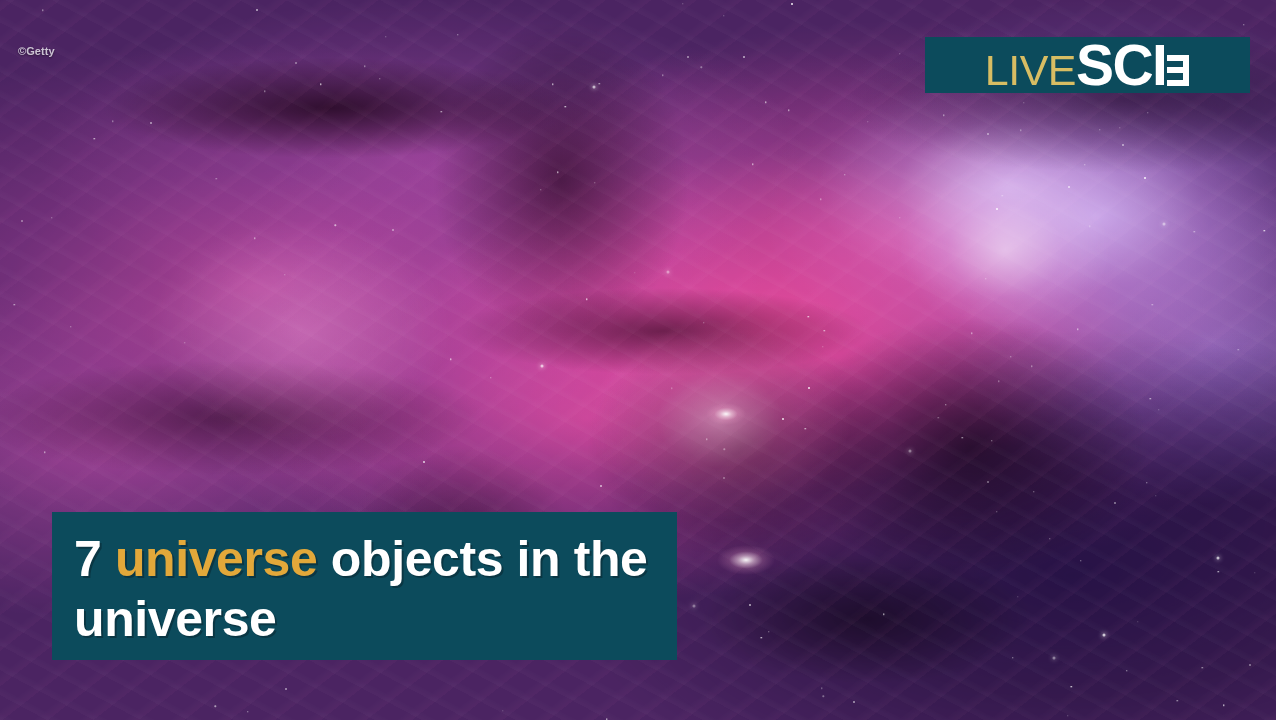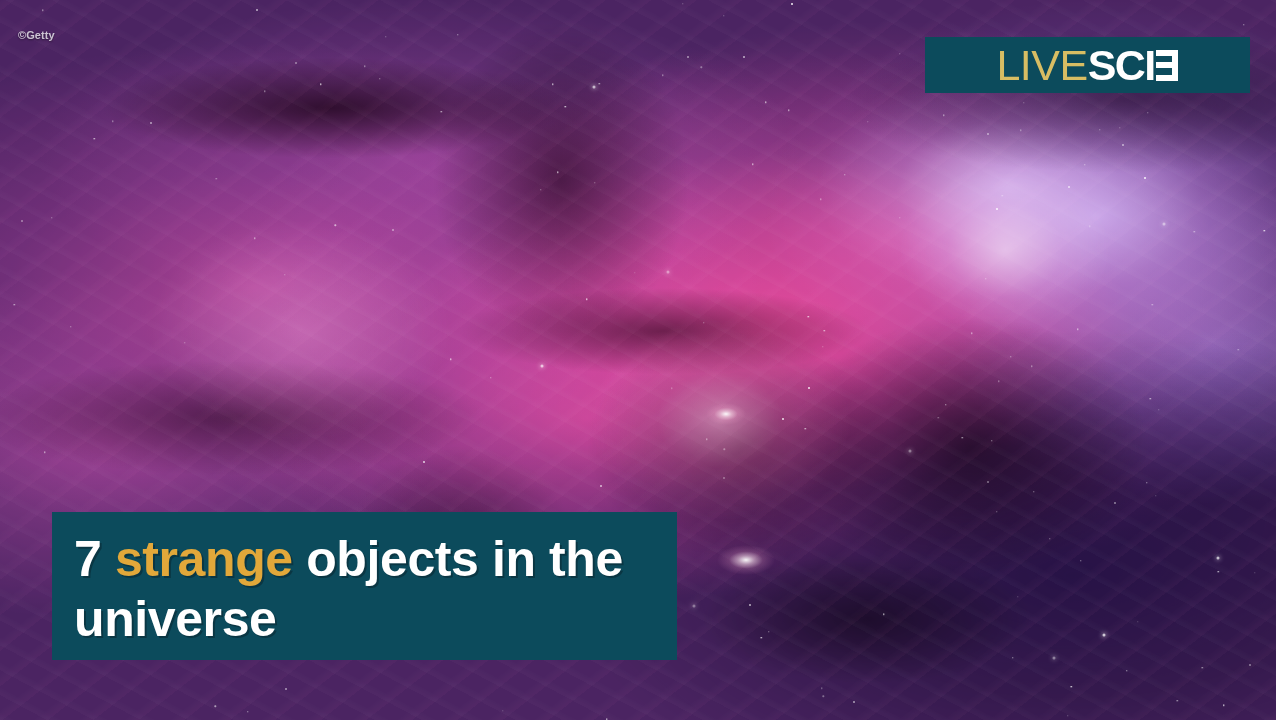--- a/index.html
+++ b/index.html
@@ -104,21 +104,21 @@
     position: absolute;
     background: #fff;
     border-radius: 50%;
     transform: translate(-50%,-50%);
   }
 
   
   #getty {
     position: absolute;
     left: 18px;
-    top: 30px;
+    top: 46px;
     font-size: 11px;
     font-weight: bold;
     color: rgba(236,232,240,0.82);
     letter-spacing: .1px;
     text-shadow: 0 1px 2px rgba(0,0,0,.45);
     line-height: 1;
   }
 
   
   #logo {
@@ -140,21 +140,21 @@
   }
   .logo-live {
     font-family: "Liberation Sans", sans-serif;
     font-size: 43px;
     font-weight: 400;
     color: #d8bd63;
     letter-spacing: -0.5px;
   }
   .logo-sci, .logo-nce {
     font-family: "Liberation Sans", sans-serif;
-    font-size: 43px;
+    font-size: 57px;
     font-weight: bold;
     color: #ffffff;
     letter-spacing: -1.6px;
   }
   
   .logo-e {
     display: inline-block;
     position: relative;
     width: 22px;
     height: 31px;
@@ -364,16 +364,16 @@
       <span class="logo-e">
         <i class="b1"></i>
           <i class="b2"></i>
           <i class="b3"></i>
           <i class="stem"></i>
       </span>
     </div>
   </div>
 
   <div id="title-banner">
-    <h1 id="title-text"><span>7 </span><span class="hl">strange</span><span> objects in the universe</span></h1>
+    <h1 id="title-text"><span>7 </span><span class="hl">universe</span><span> objects in the universe</span></h1>
   </div>
 
 </div>
 
 </body></html>

